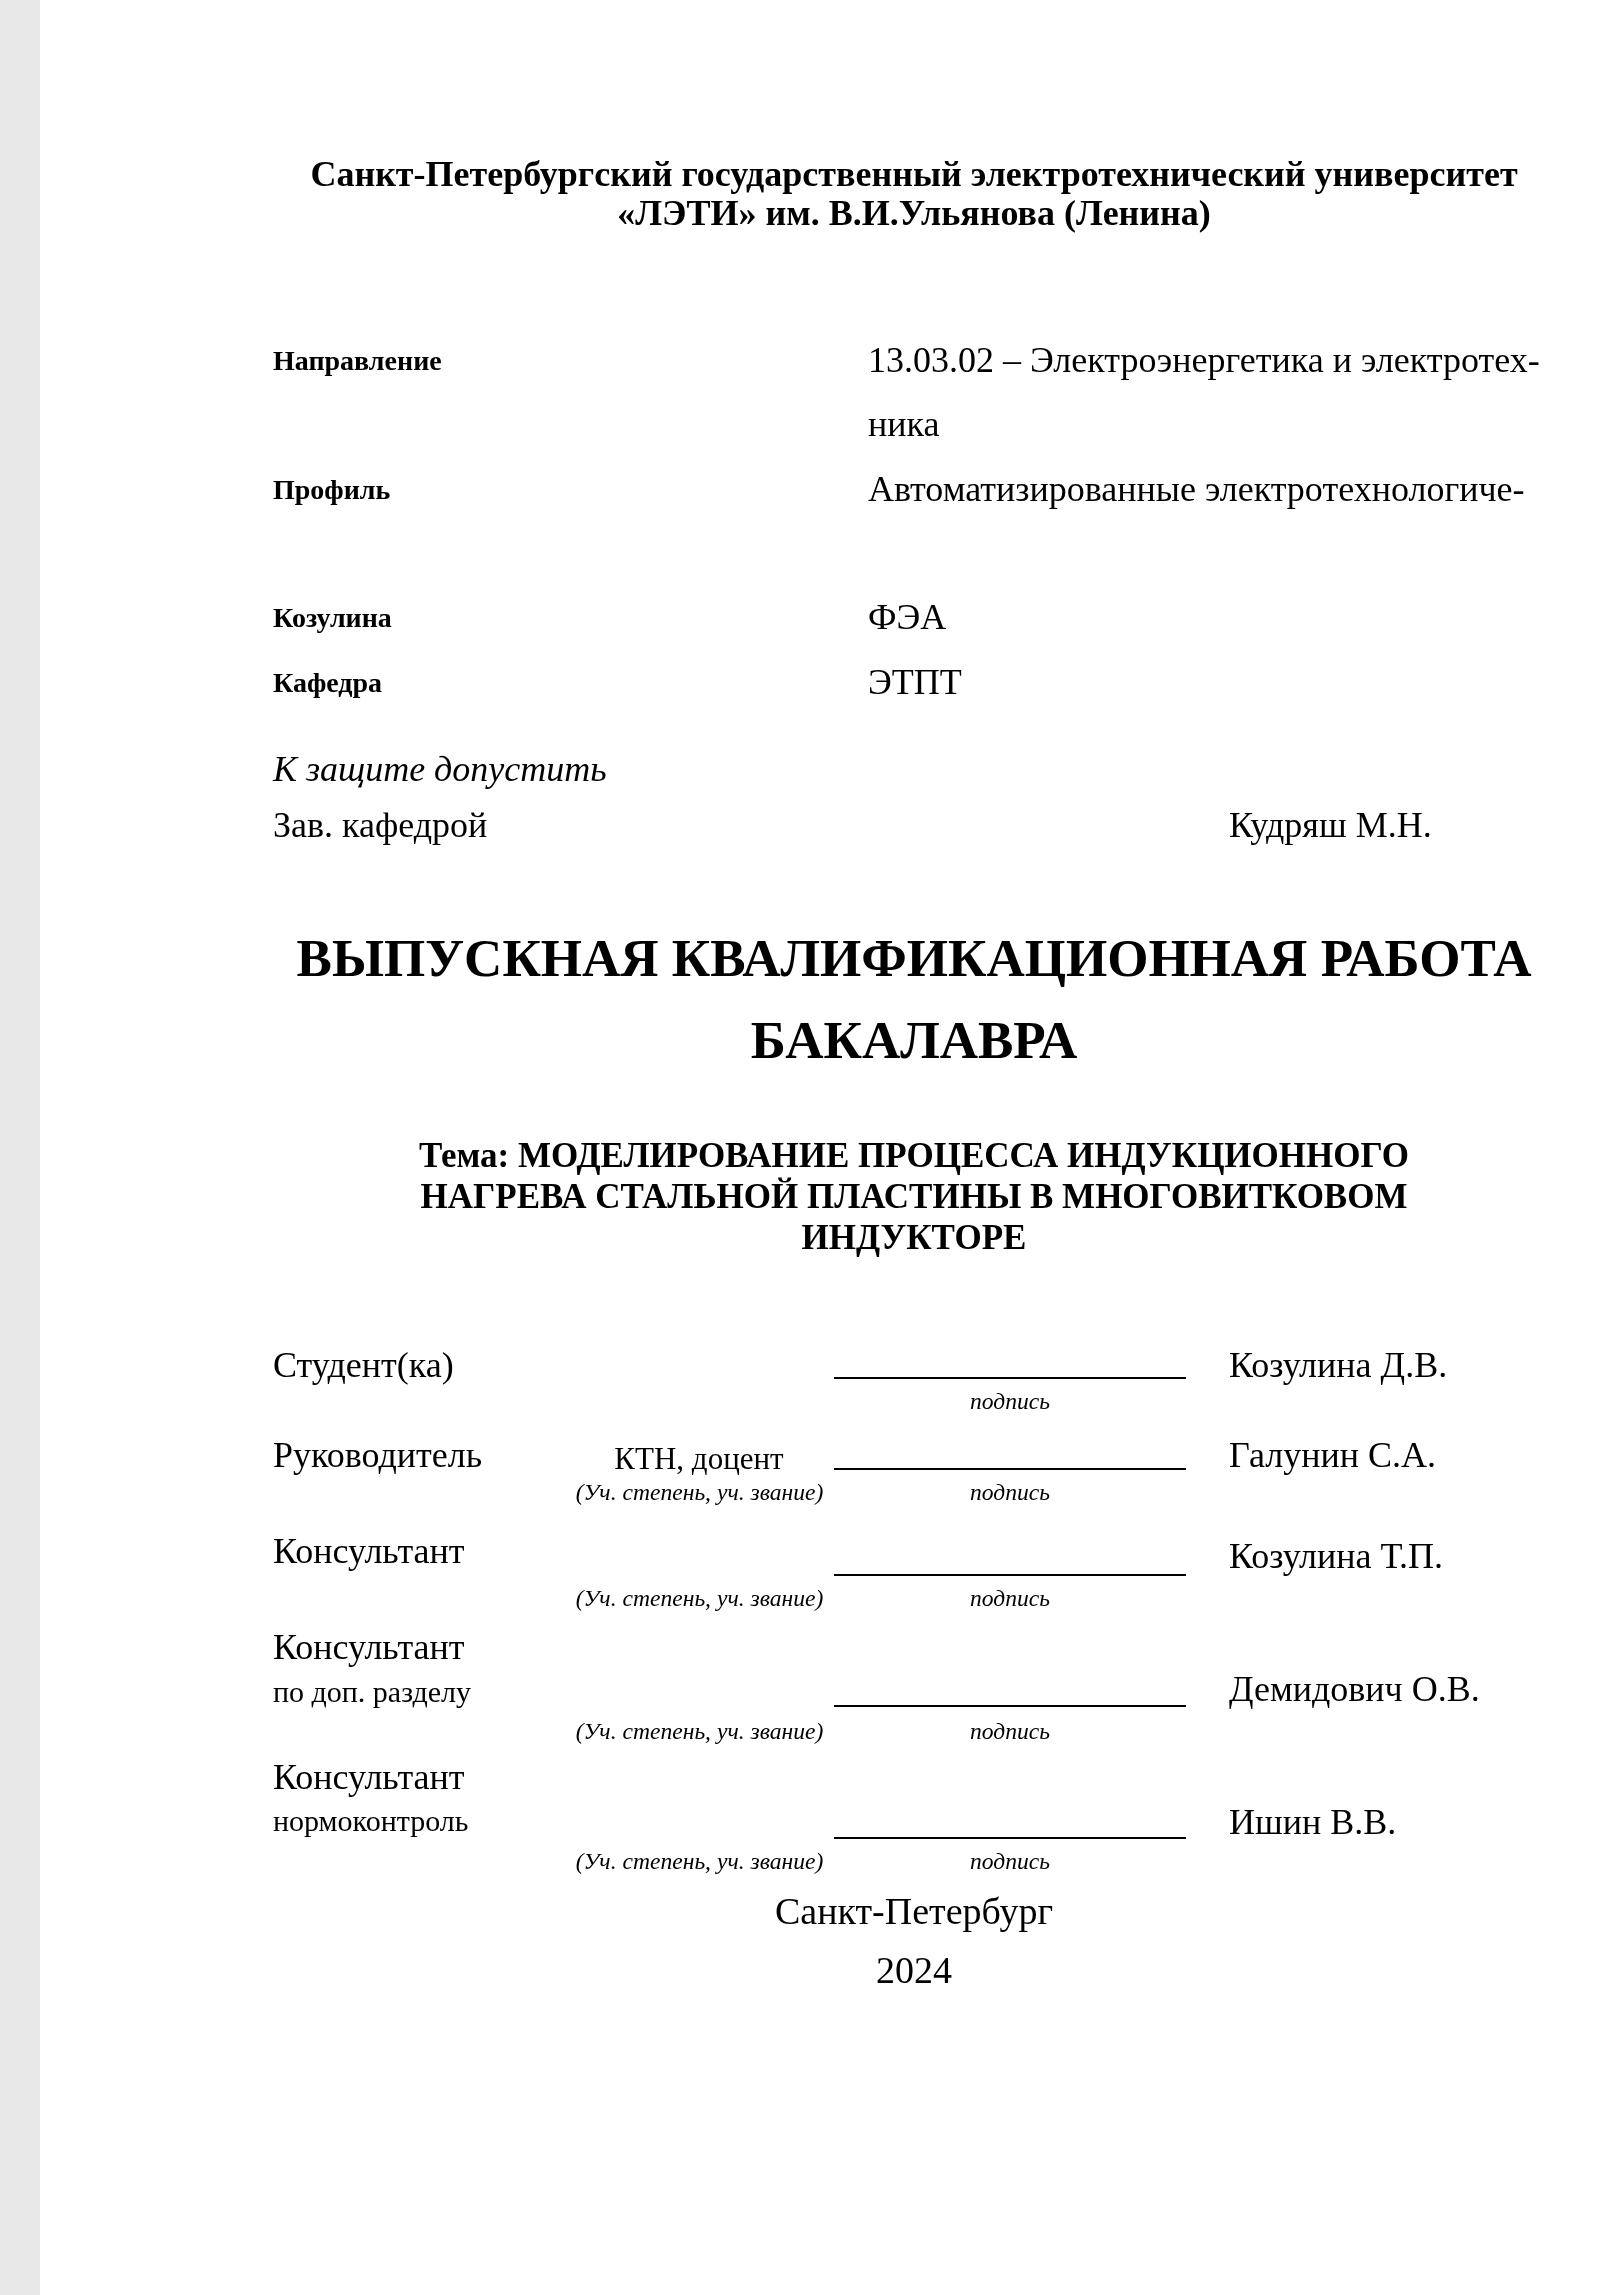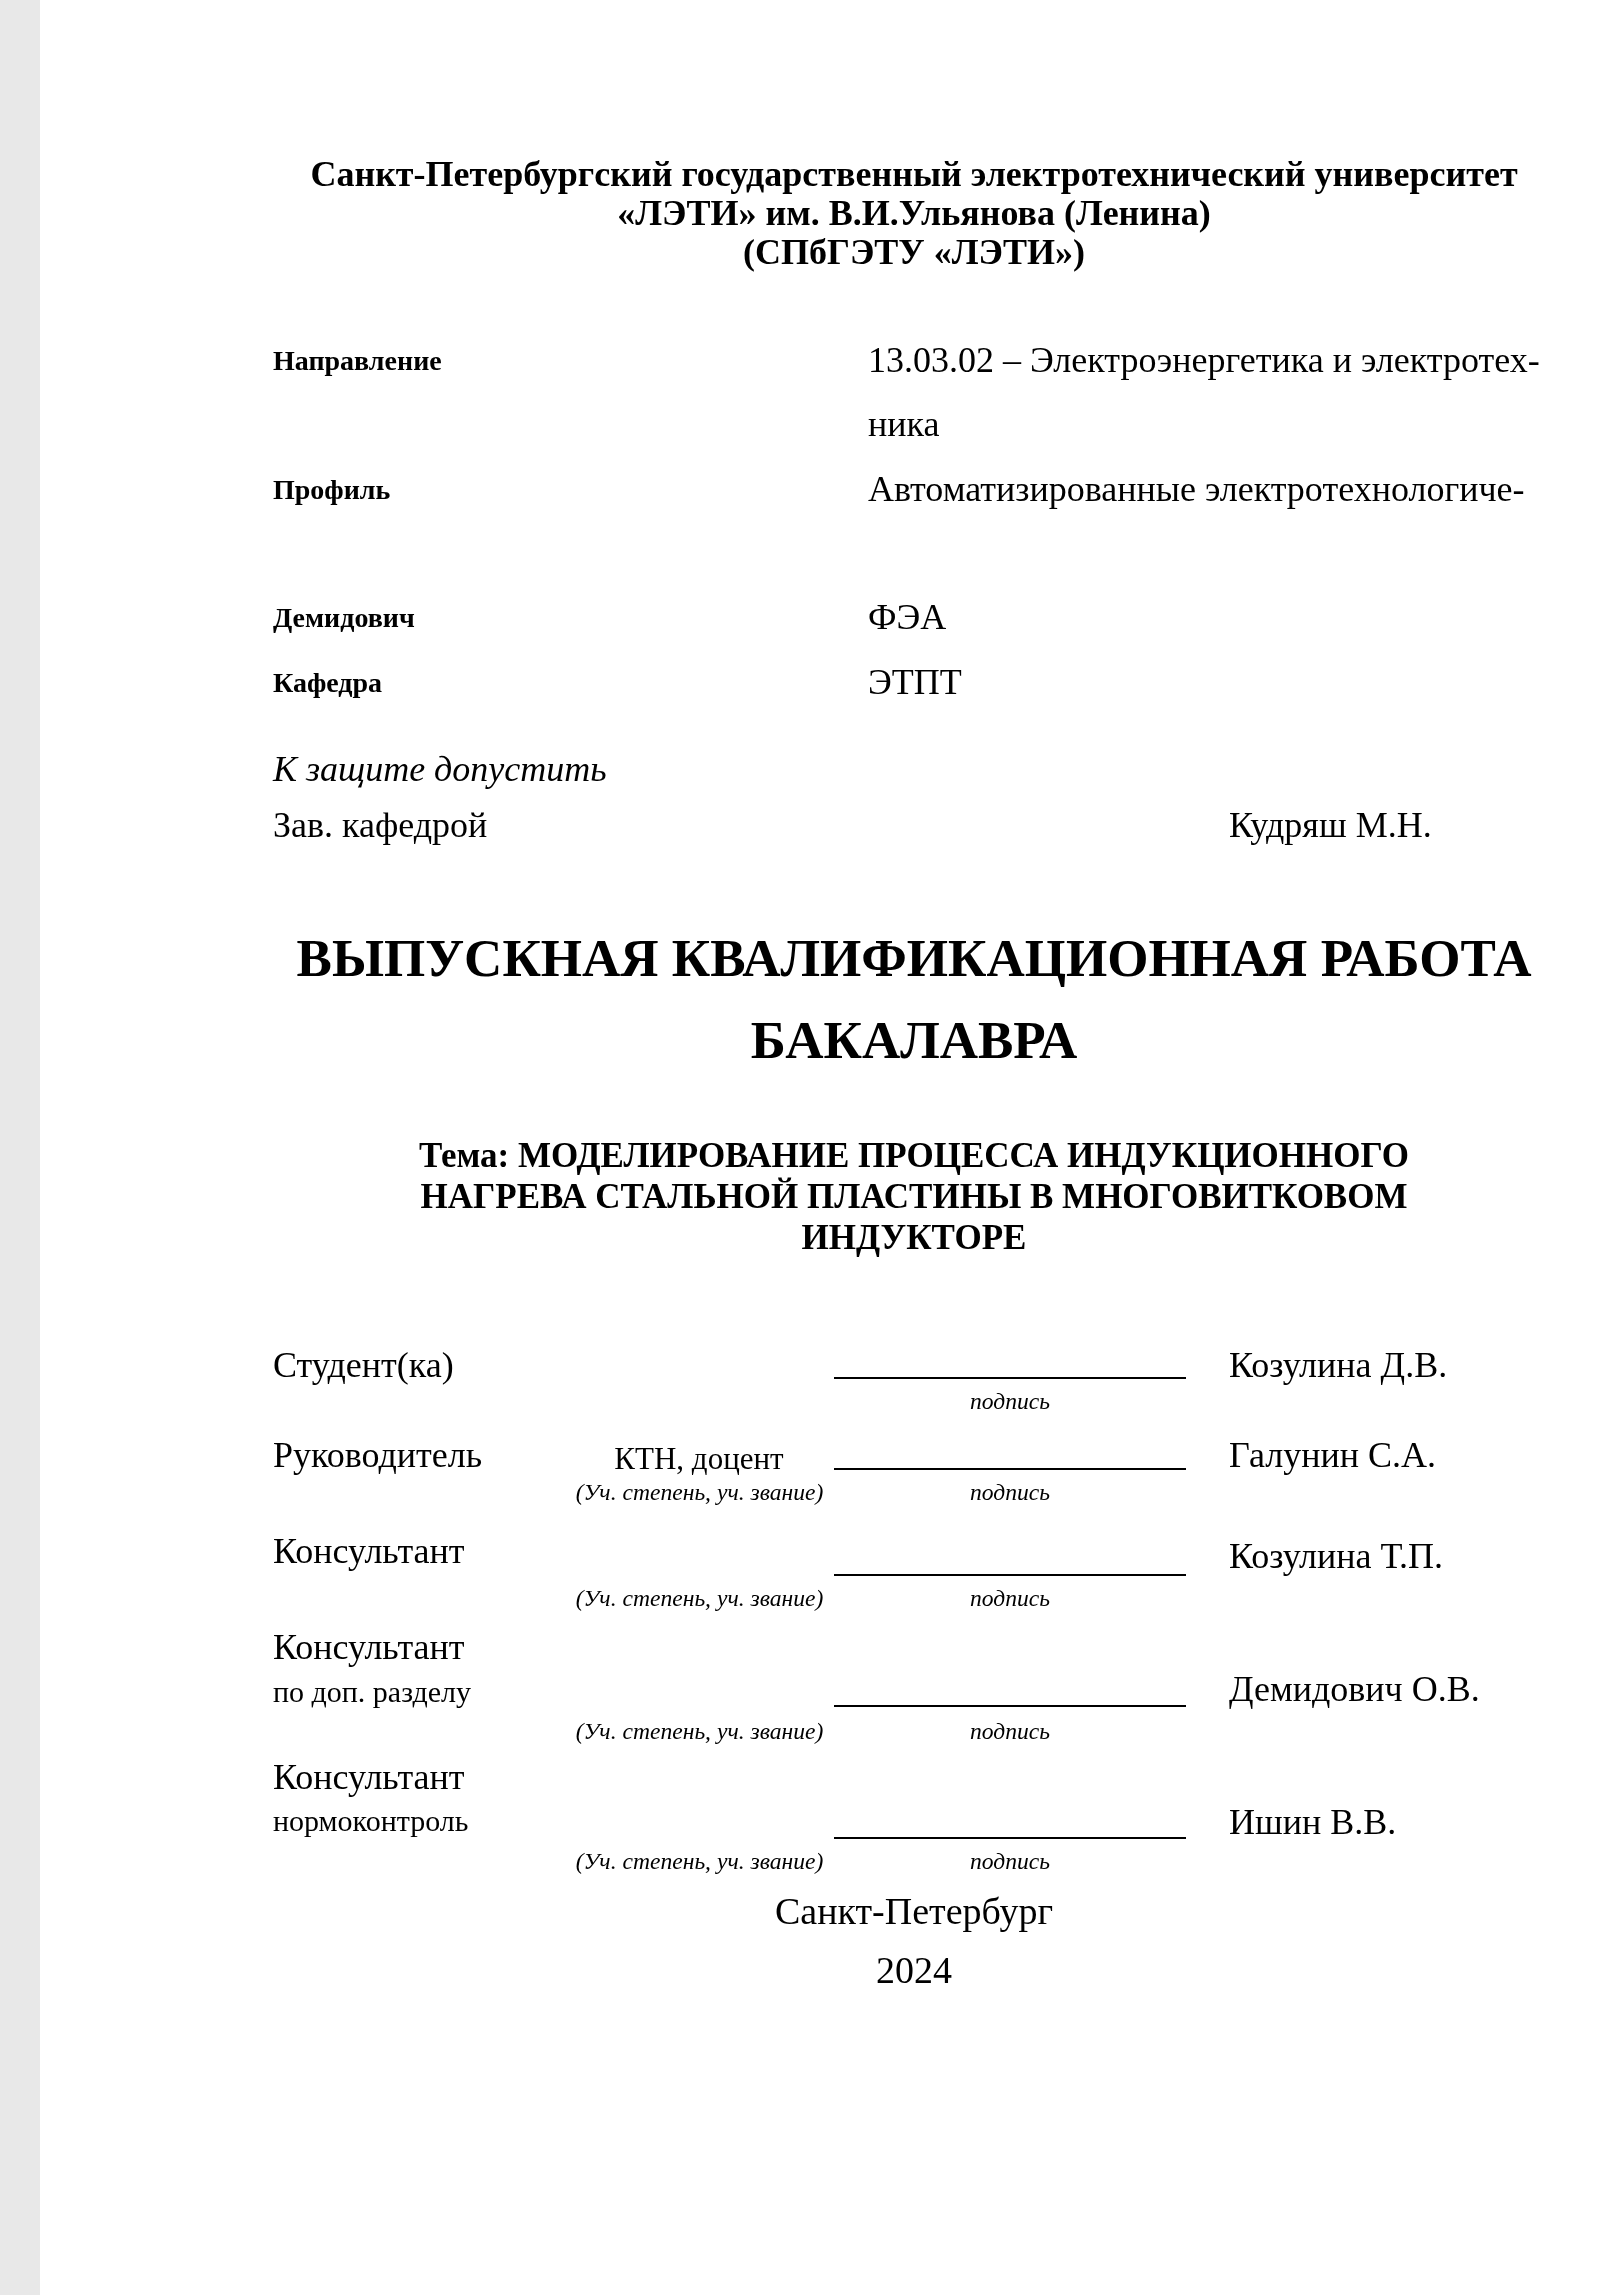--- a/index.html
+++ b/index.html
@@ -55,30 +55,29 @@
 
   .footer-line { font-size: 38px; line-height: 42px; }
 </style>
 </head>
 <body>
 
 <div class="page">
 
   <div class="abs centered header-line" style="top:154px;">Санкт-Петербургский государственный электротехнический университет</div>
   <div class="abs centered header-line" style="top:193px;">«ЛЭТИ» им. В.И.Ульянова (Ленина)</div>
-  <div class="abs centered header-line" style="top:232px;">(СПбГЭТУ «ЛЭТИ»)</div>
 
   <div class="abs label" style="top:340px;">Направление</div>
   <div class="abs value" style="top:340px;">13.03.02 – Электроэнергетика и электротех-</div>
   <div class="abs value" style="top:404px;">ника</div>
 
   <div class="abs label" style="top:469px;">Профиль</div>
   <div class="abs value" style="top:469px;">Автоматизированные электротехнологиче-</div>
 
-  <div class="abs label" style="top:597px;">Демидович</div>
+  <div class="abs label" style="top:597px;">Козулина</div>
   <div class="abs value" style="top:597px;">ФЭА</div>
 
   <div class="abs label" style="top:662px;">Кафедра</div>
   <div class="abs value" style="top:662px;">ЭТПТ</div>
 
   <div class="abs plain italic" style="top:749px; left:233px;">К защите допустить</div>
   <div class="abs plain" style="top:805px; left:233px;">Зав. кафедрой</div>
   <div class="abs name" style="top:805px;">Кудряш М.Н.</div>
 
   <div class="abs centered title-line" style="top:928px;">ВЫПУСКНАЯ КВАЛИФИКАЦИОННАЯ РАБОТА</div>

